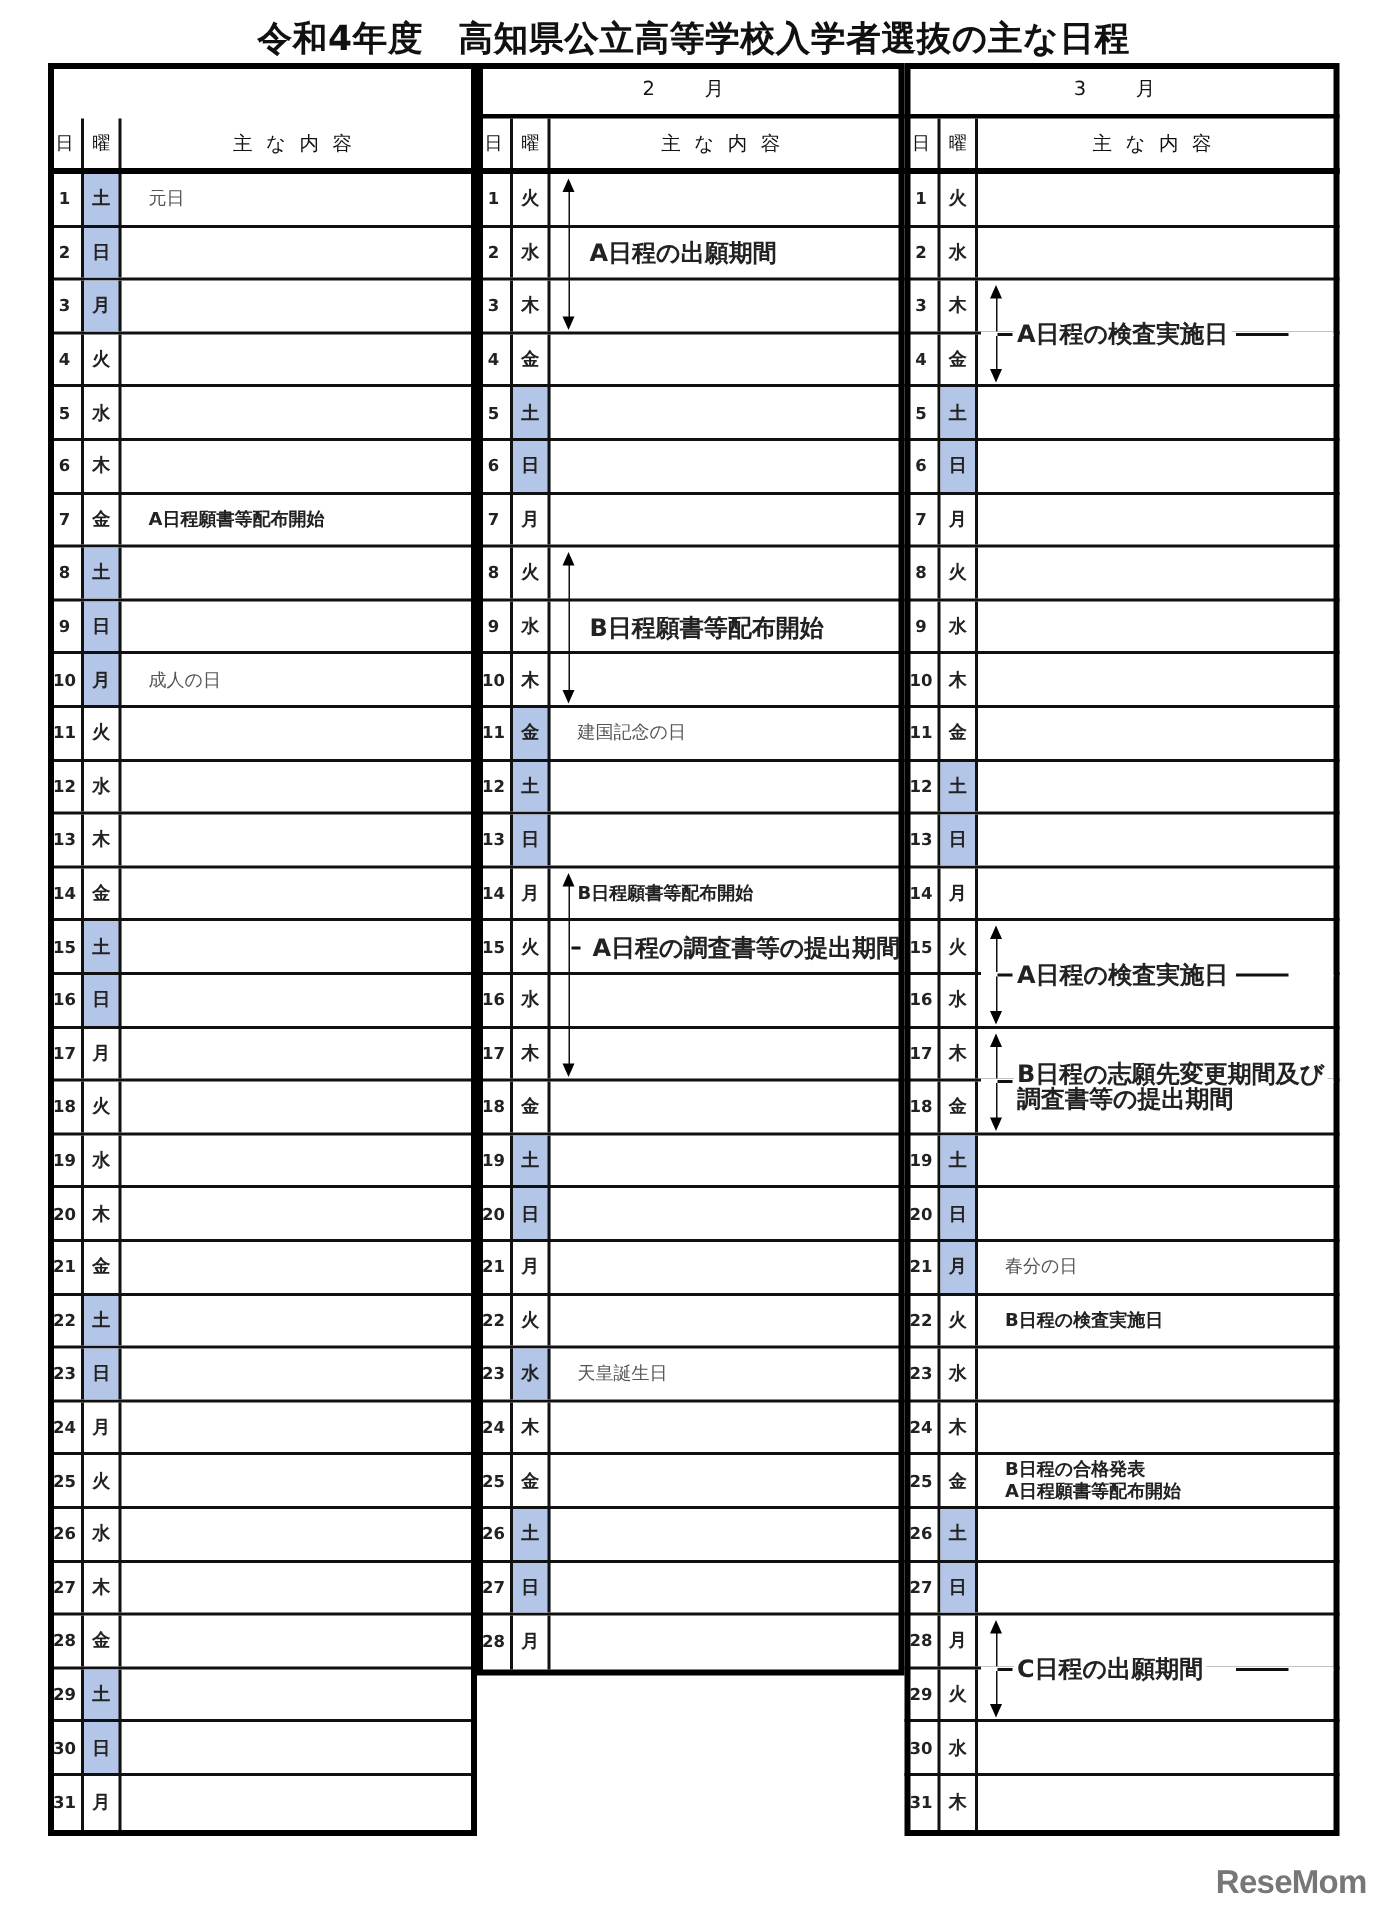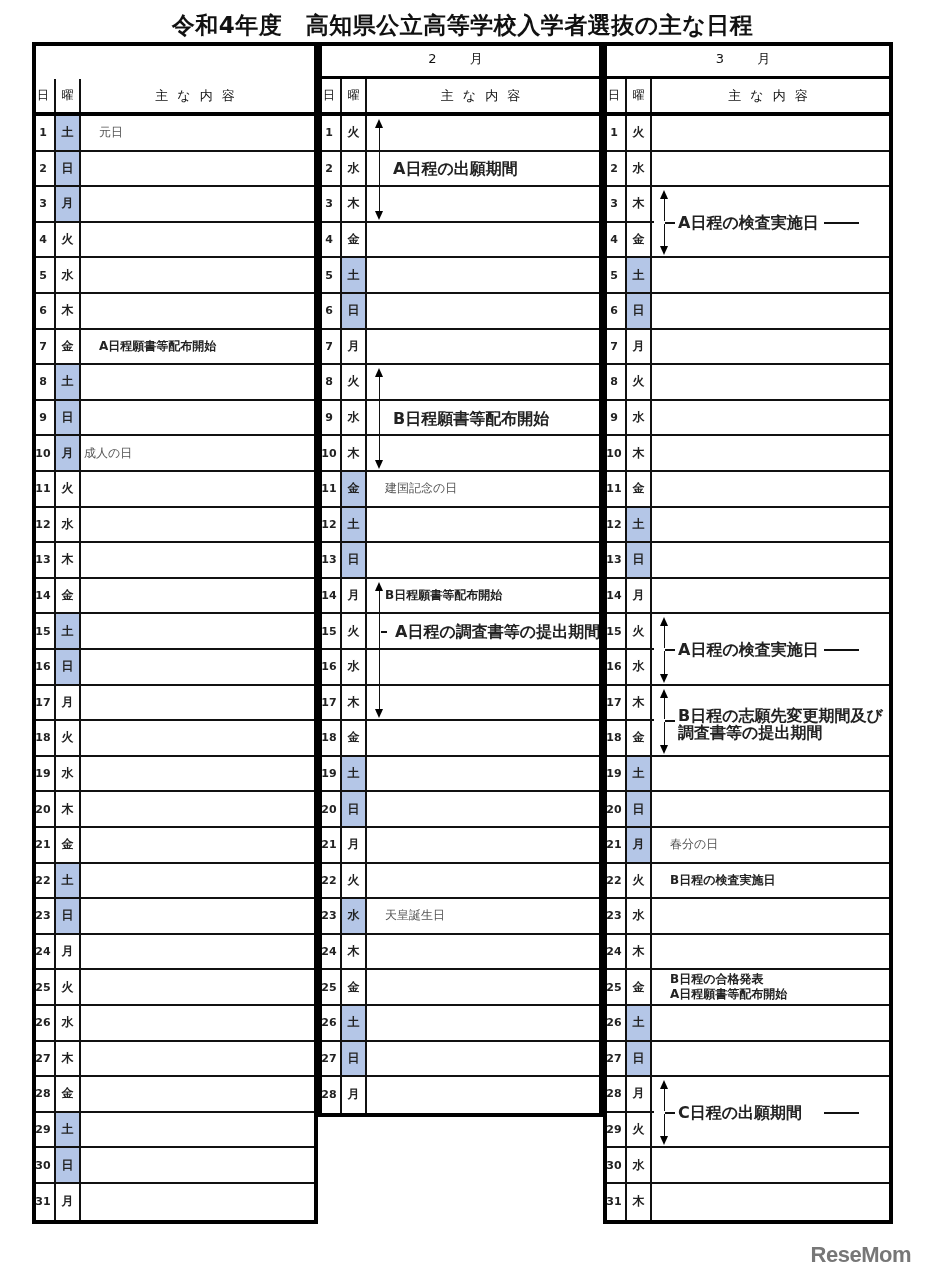--- a/index.html
+++ b/index.html
@@ -85,21 +85,21 @@
         <div class="cell c-content" style="left: 49px; right: 0px;"></div>
       </div>
       <div class="row" style="top: 358.8px; height: 35.6px; width: 286px;">
         <div class="cell c-day" style="left: 0px; width: 24px;">9</div>
         <div class="cell c-dow shaded" style="left: 24px; width: 25px;">日</div>
         <div class="cell c-content" style="left: 49px; right: 0px;"></div>
       </div>
       <div class="row" style="top: 394.4px; height: 35.6px; width: 286px;">
         <div class="cell c-day" style="left: 0px; width: 24px;">10</div>
         <div class="cell c-dow shaded" style="left: 24px; width: 25px;">月</div>
-        <div class="cell c-content holiday" style="left: 34px; right: 0px;">成人の日</div>
+        <div class="cell c-content holiday" style="left: 49px; right: 0px;">成人の日</div>
       </div>
       <div class="row" style="top: 430px; height: 35.6px; width: 286px;">
         <div class="cell c-day" style="left: 0px; width: 24px;">11</div>
         <div class="cell c-dow" style="left: 24px; width: 25px;">火</div>
         <div class="cell c-content" style="left: 49px; right: 0px;"></div>
       </div>
       <div class="row" style="top: 465.6px; height: 35.6px; width: 286px;">
         <div class="cell c-day" style="left: 0px; width: 24px;">12</div>
         <div class="cell c-dow" style="left: 24px; width: 25px;">水</div>
         <div class="cell c-content" style="left: 49px; right: 0px;"></div>

